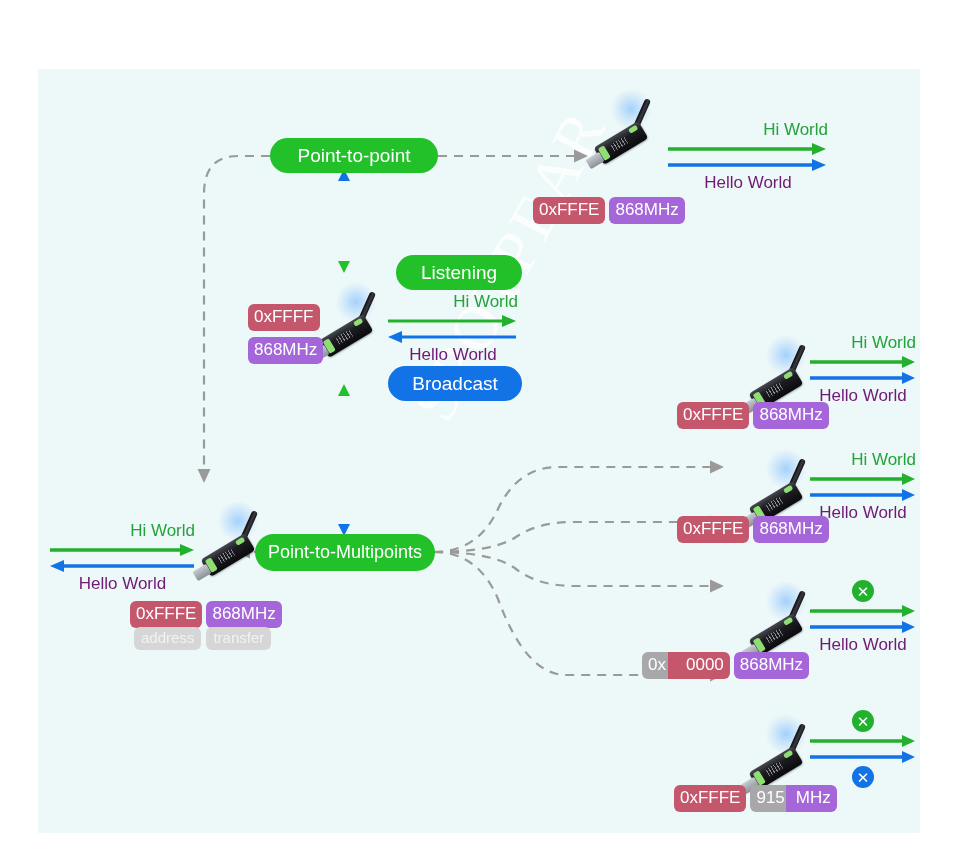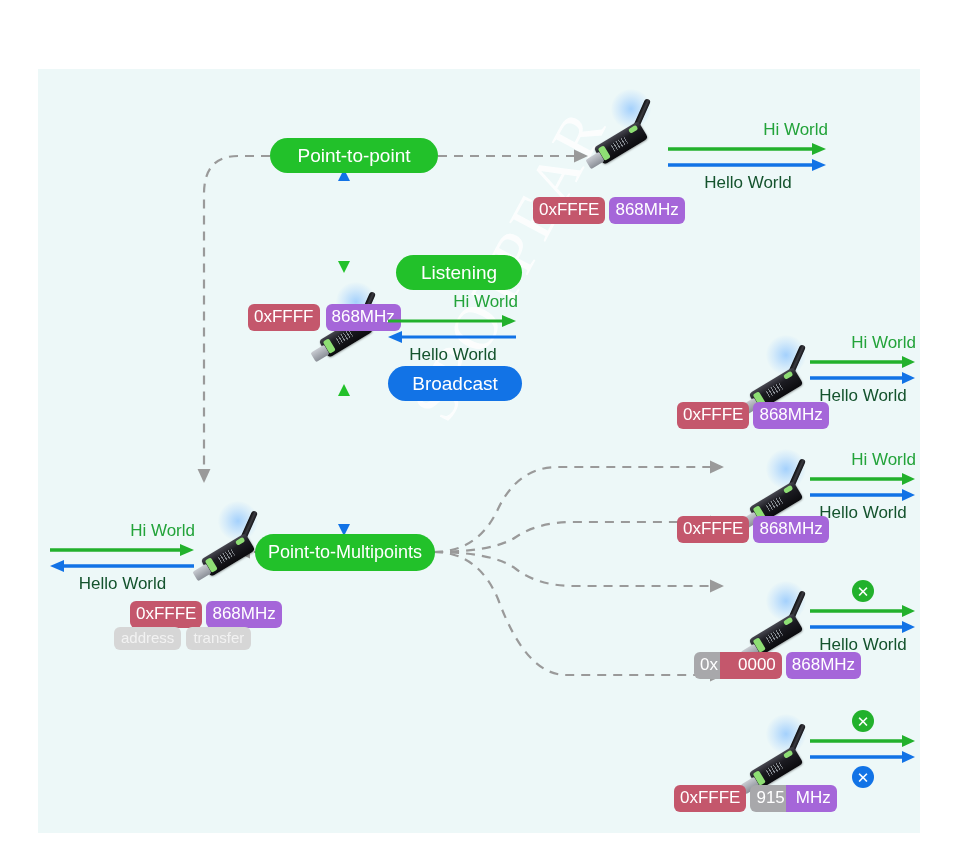--- a/index.html
+++ b/index.html
@@ -39,35 +39,35 @@
     border-radius:2px;background:#8ede74;}
   .dev .body:after{content:"";position:absolute;right:4px;top:2px;width:9px;height:5px;
     border-radius:2px;background:#8ede74;}
   .dev .chip{position:absolute;left:16px;top:6px;width:16px;height:8px;border-radius:1px;
     background:repeating-linear-gradient(90deg,#9aa0a6 0 1px,#1a1a1f 1px 3px);opacity:.85;}
   .dev .usb{position:absolute;left:4px;top:66px;width:16px;height:11px;border-radius:2px;
     background:linear-gradient(180deg,#c9ccd2,#8a8f97);transform:rotate(-31deg);}
 
   
   .badgerow{position:absolute;display:flex;gap:4px;align-items:center;}
-  .badgerow.col{flex-direction:row;align-items:flex-start;}
+  .badgerow.col{flex-direction:column;align-items:flex-start;}
   .badge{display:inline-flex;border-radius:6px;overflow:hidden;font-size:17px;color:#fff;
     white-space:nowrap;line-height:1;}
   .badge span{padding:4px 6px 6px;}
   .b-red{background:#c4576c;}
   .b-purple{background:#a566d9;}
   .b-gray{background:#a8a8ab;}
   .sub{display:inline-flex;border-radius:6px;background:#d6d6d6;color:#f2f2f2;font-size:15px;
     padding:3px 7px 5px;line-height:1;}
 
   
   .sig{position:absolute;}
   .sig .lbl{font-size:17px;white-space:nowrap;text-align:center;line-height:1.1;}
   .sig .lbl.g{color:#23a33a;text-align:right;}
-  .sig .lbl.b{color:#14532d;}
+  .sig .lbl.b{color:#701a75;}
   .sig svg{display:block;overflow:visible;}
   .xmark{width:22px;height:22px;border-radius:50%;display:flex;align-items:center;
     justify-content:center;color:#fff;font-size:15px;line-height:1;margin:0 auto;}
   .xmark.g{background:#22b12c;}
   .xmark.b{background:#1273e6;}
 </style>
 </head>
 <body>
 
 <div id="root">
@@ -201,21 +201,21 @@
       <div class="lbl b">Hello World</div>
     </div>
     <div class="badgerow" style="left:92px;top:532px;">
       <span class="badge">
           <span class="b-red">0xFFFE</span>
         </span>
       <span class="badge">
           <span class="b-purple">868MHz</span>
         </span>
     </div>
-    <div class="badgerow" style="left:76px;top:558px;gap:5px;">
+    <div class="badgerow" style="left:96px;top:558px;gap:5px;">
       <span class="sub">address</span>
       <span class="sub">transfer</span>
     </div>
 
     <div class="dev" style="left:700px;top:266px;">
       <div class="glow"></div>
       <div class="ant"></div>
       <div class="body">
           <div class="chip"></div>
         </div>
@@ -278,21 +278,21 @@
     <div class="sig" style="left:772px;top:511px;">
       <div class="xmark g">✕</div>
       <svg width="106" height="34">
         <line x1="0" y1="9" x2="92" y2="9" stroke="#22b12c" stroke-width="3.4"></line>
         <path d="M92,3 L105,9 L92,15 z" fill="#22b12c"></path>
         <line x1="0" y1="25" x2="92" y2="25" stroke="#1273e6" stroke-width="3.4"></line>
         <path d="M92,19 L105,25 L92,31 z" fill="#1273e6"></path>
       </svg>
       <div class="lbl b">Hello World</div>
     </div>
-    <div class="badgerow" style="left:656px;top:583px;">
+    <div class="badgerow" style="left:604px;top:583px;">
       <span class="badge">
         <span class="b-gray" style="padding-right:2px">0x</span>
         <span class="b-red" style="padding-left:18px">0000</span>
       </span>
       <span class="badge">
           <span class="b-purple">868MHz</span>
         </span>
     </div>
 
     <div class="dev" style="left:700px;top:645px;">

